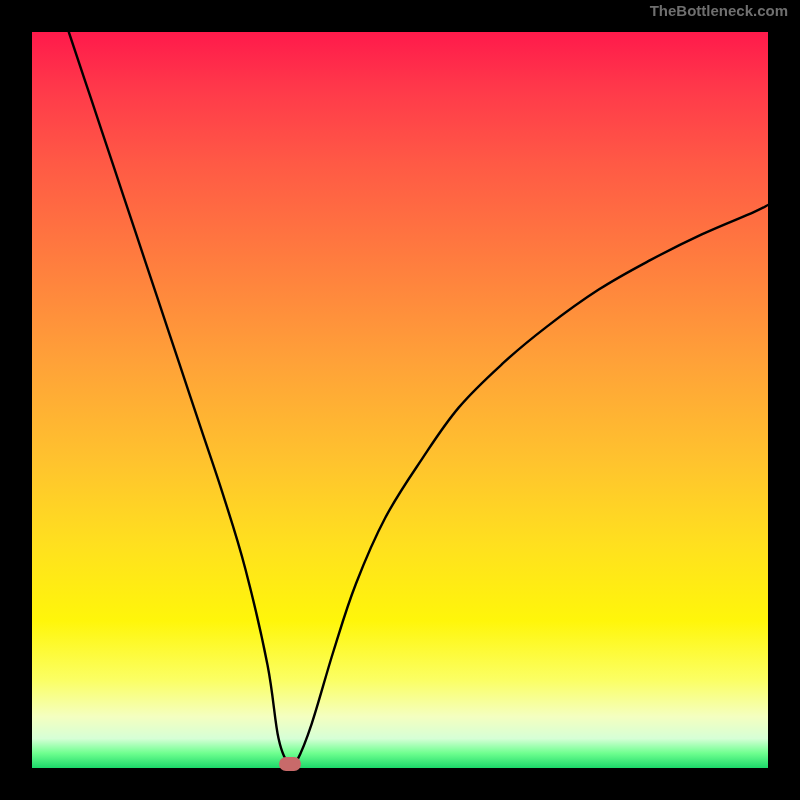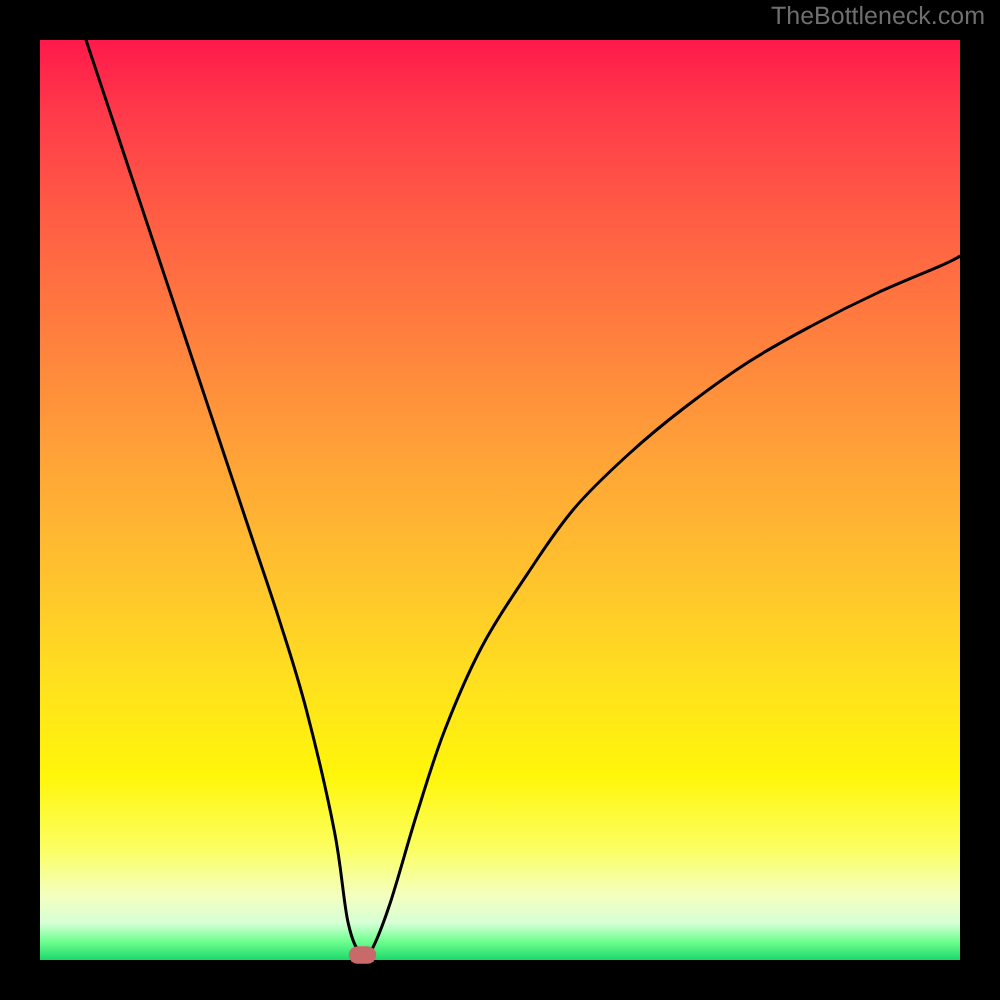--- a/index.html
+++ b/index.html
@@ -17,22 +17,22 @@
     top: 0;
     width: 800px;
     height: 800px;
     background: #000;
   }
   .watermark {
     position: absolute;
     top: 2px;
     right: 12px;
     color: #6f6f6f;
-    font-size: 20px;
-    font-weight: 400;
+    font-size: 15px;
+    font-weight: 700;
     letter-spacing: 0px;
     z-index: 30;
   }
   .plot-outer {
     position: absolute;
     left: 32px;
     top: 32px;
     width: 736px;
     height: 736px;
     background: #000;

